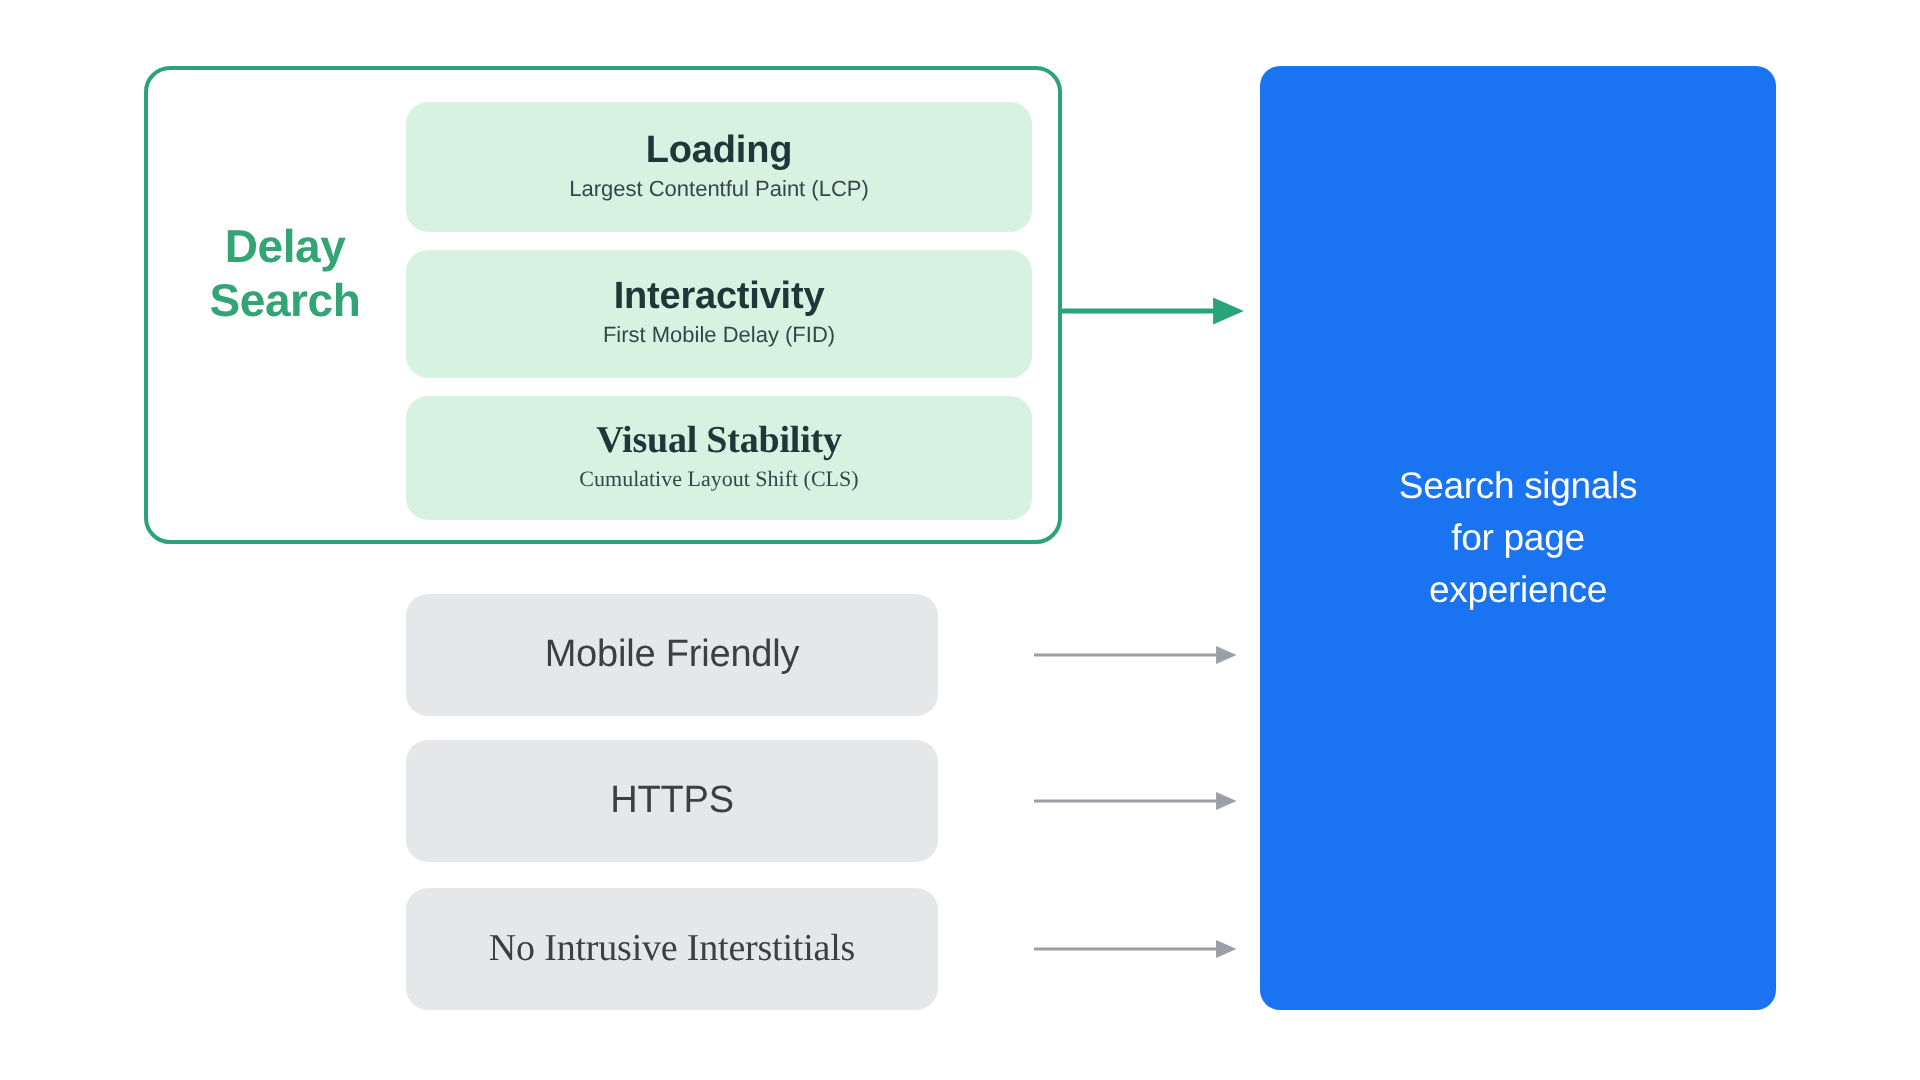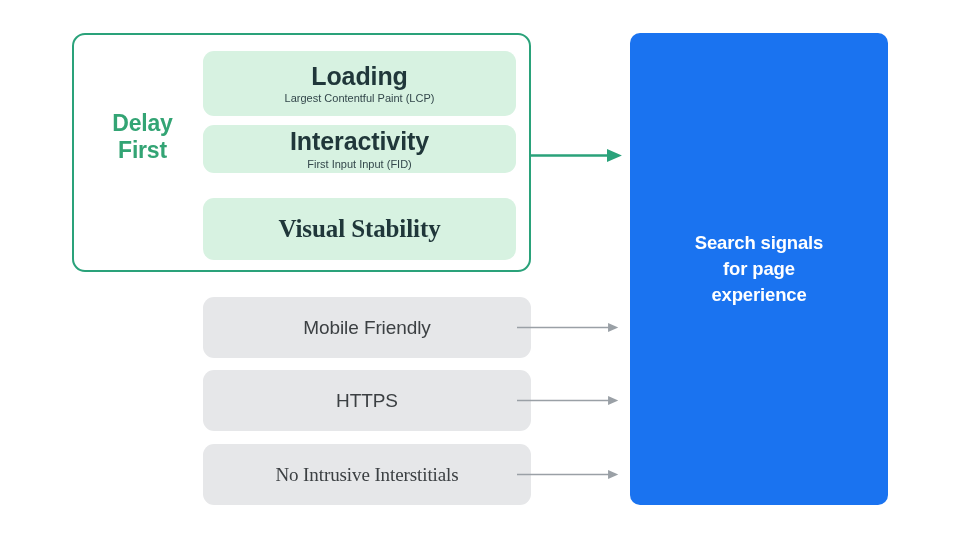--- a/index.html
+++ b/index.html
@@ -58,43 +58,43 @@
     width: 313px;
     background: #d7f2e1;
     border-radius: 11px;
     display: flex;
     flex-direction: column;
     align-items: center;
     justify-content: center;
     box-sizing: border-box;
   }
   .pill-1 { top: 51px;  height: 65px; }
-  .pill-2 { top: 125px; height: 48px; }
+  .pill-2 { top: 125px; height: 64px; }
   .pill-3 { top: 198px; height: 62px; font-family: Liberation Serif, serif; }
 
   .pill-title {
     color: #20373a;
-    font-size: 25px;
+    font-size: 19px;
     font-weight: bold;
     letter-spacing: -0.1px;
     line-height: 1.15;
   }
   .pill-sub {
     color: #33474b;
     font-size: 11px;
     font-weight: normal;
     margin-top: 2px;
     line-height: 1.2;
   }
 
   
   .gray-box {
     position: absolute;
     left: 203px;
-    width: 328px;
+    width: 266px;
     height: 61px;
     background: #e6e7e9;
     border-radius: 11px;
     display: flex;
     align-items: center;
     justify-content: center;
     box-sizing: border-box;
   }
   .gray-1 { top: 297px; }
   .gray-2 { top: 370px; }
@@ -117,21 +117,21 @@
     background: #1a73f0;
     border-radius: 10px;
     display: flex;
     align-items: center;
     justify-content: center;
     box-sizing: border-box;
   }
   .blue-text {
     color: #ffffff;
     font-size: 18.5px;
-    font-weight: bold;
+    font-weight: normal;
     text-align: center;
     line-height: 1.42;
     letter-spacing: -0.15px;
     white-space: pre-line;
   }
 
   
   .arrows {
     position: absolute;
     left: 0;
@@ -143,35 +143,36 @@
 </style>
 </head>
 <body>
 
 <div class="canvas">
 
   <div class="cwv-container"></div>
 
   <div class="cwv-label">
     <span>Delay</span>
-    <span>First</span>
+    <span>Search</span>
   </div>
 
   <div class="pill pill-1">
     <div class="pill-title">Loading</div>
     <div class="pill-sub">Largest Contentful Paint (LCP)</div>
   </div>
 
   <div class="pill pill-2">
     <div class="pill-title">Interactivity</div>
-    <div class="pill-sub">First Input Input (FID)</div>
+    <div class="pill-sub">First Mobile Delay (FID)</div>
   </div>
 
   <div class="pill pill-3">
     <div class="pill-title">Visual Stability</div>
+    <div class="pill-sub">Cumulative Layout Shift (CLS)</div>
   </div>
 
   <div class="gray-box gray-1">
     <div class="gray-label">Mobile Friendly</div>
   </div>
 
   <div class="gray-box gray-2">
     <div class="gray-label">HTTPS</div>
   </div>
 

